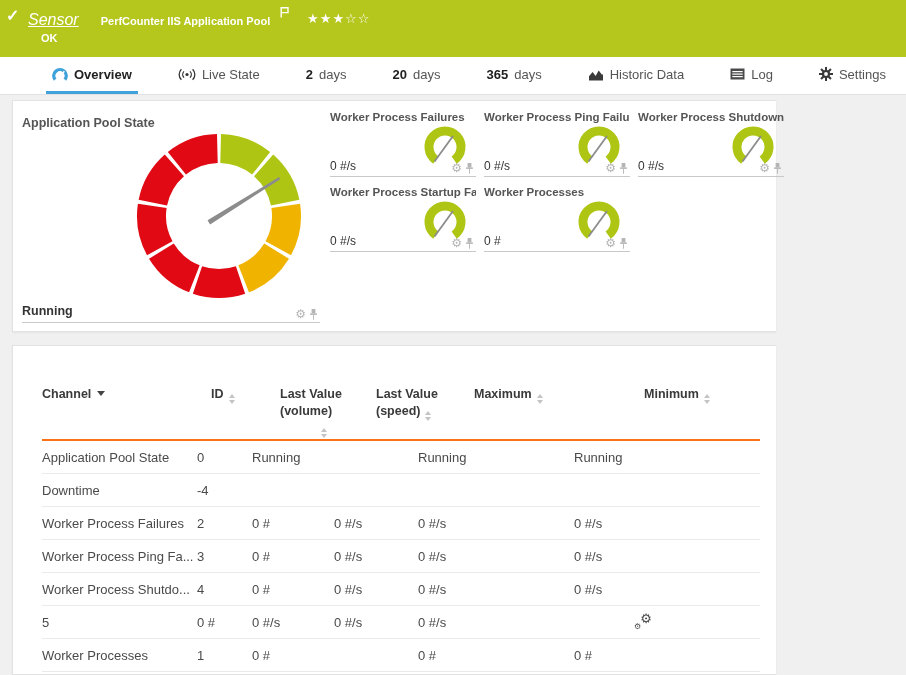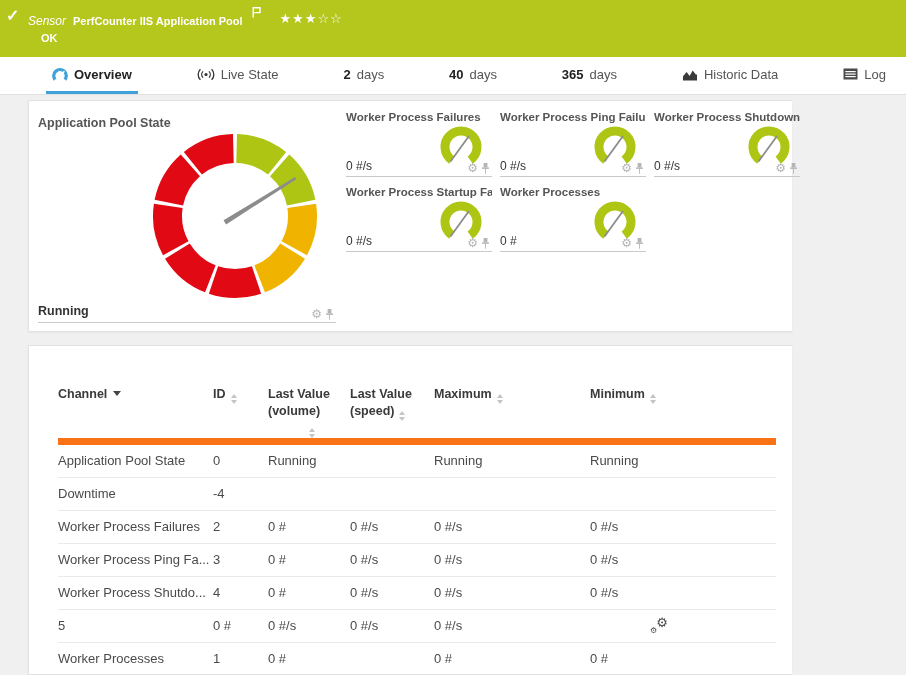--- a/index.html
+++ b/index.html
@@ -8,21 +8,21 @@
     width:906px; height:675px; overflow:hidden;
     background:#f0f0f0;
     font-family:"Liberation Sans", sans-serif;
     -webkit-font-smoothing:antialiased;
   }
 
   
   .top-header { position:relative; height:57px; background:#b5c61c; color:#fff; }
   .check-glyph { position:absolute; left:6px; top:6px; font-size:16px; font-weight:bold; }
   .title-line { position:absolute; left:28px; top:4px; white-space:nowrap; }
-  .sensor-kind { font-style:italic; font-size:12px; margin-right:7px; }
+  .sensor-kind { font-style:italic; font-size:16px; margin-right:22px;text-decoration:underline; }
   .sensor-name { font-weight:bold; font-size:11px; }
   .flag-wrap { display:inline-block; margin-left:5px; vertical-align:7px; }
   .stars { display:inline-block; margin-left:14px; font-size:13px; letter-spacing:1px; vertical-align:2px; }
   .status-ok { position:absolute; left:41px; top:32px; font-size:11px; font-weight:bold; }
 
   
   .tab-bar {
     height:38px; background:#fff; border-bottom:1px solid #e0e0e0;
     display:flex; align-items:stretch; justify-content:space-between;
     padding:0 14px 0 46px;
@@ -31,21 +31,21 @@
     display:flex; align-items:center; gap:6px;
     padding:0 6px; font-size:13px; color:#555; cursor:pointer;
     border-bottom:3px solid transparent; white-space:nowrap;
   }
   .tab.active { color:#222; font-weight:bold; border-bottom-color:#3fa2da; }
   .tab .num { font-weight:bold; color:#222; }
   .tab-icon { display:inline-flex; align-items:center; }
 
   
   .panel {
-    background:#fff; margin-left:28px; width:764px;
+    background:#fff; margin-left:12px; width:764px;
     border:1px solid #e2e2e2; border-right:none;
     box-shadow:0 1px 2px rgba(0,0,0,0.05);
   }
   #overview-panel { margin-top:5px; height:232px; position:relative; }
 
   .mg-title { position:absolute; left:9px; top:15px; font-size:12.5px; font-weight:600; color:#555; }
   #main-gauge-svg { position:absolute; left:121px; top:30px; }
   .running-row {
     position:absolute; left:9px; top:200px; width:298px; height:22px;
     border-bottom:1px solid #c9c9c9;
@@ -63,21 +63,21 @@
   .mini-title {
     font-size:11.5px; color:#555; font-weight:600;
     white-space:nowrap; overflow:hidden; max-width:146px;
   }
   .mini-arc { position:absolute; right:8px; top:11px; }
   .mini-value { position:absolute; left:0; bottom:3px; font-size:12px; color:#333; }
 
   
   #table-panel { margin-top:13px; height:330px; padding:40px 0 0 29px; }
   .tgrid { display:grid; grid-template-columns:155px 55px 82px 84px 156px 165px auto; align-items:center; }
-  .thead { min-height:55px; align-items:start; border-bottom:7px solid #f97316; margin-right:16px; }
+  .thead { min-height:55px; align-items:start; border-bottom:2px solid #f97316; margin-right:16px;gap:14px; }
   .th { font-size:12.5px; font-weight:bold; color:#3a3a3a; line-height:1.35; }
   .th.right, .td.right { }
   .trow { height:33px; line-height:33px; border-bottom:1px solid #eaeaea; margin-right:16px; cursor:pointer; }
   .td { font-size:13px; color:#4a4a4a; white-space:nowrap; overflow:hidden; }
   .td.gearcol { text-align:left; padding-left:60px; line-height:normal; }
 
   .sort-desc {
     display:inline-block; width:0; height:0; margin-left:6px; vertical-align:2px;
     border-left:4px solid transparent; border-right:4px solid transparent; border-top:5px solid #444;
   }
@@ -125,21 +125,21 @@
           <path d="M6,3.4 A4.4,4.4 0 0 0 6,9.6 M3.4,1.2 A7.4,7.4 0 0 0 3.4,11.8 M12,3.4 A4.4,4.4 0 0 1 12,9.6 M14.6,1.2 A7.4,7.4 0 0 1 14.6,11.8" fill="none" stroke="#333" stroke-width="1.3"></path>
         </svg>
       </span>
       <span>Live State</span>
     </div>
     <div class="tab">
       <span class="num">2</span>
       <span>days</span>
     </div>
     <div class="tab">
-      <span class="num">40</span>
+      <span class="num">20</span>
       <span>days</span>
     </div>
     <div class="tab">
       <span class="num">365</span>
       <span>days</span>
     </div>
     <div class="tab">
       <span class="tab-icon">
         <svg width="16" height="13" viewBox="0 0 16 13">
           <path d="M1,12.5 L1,8.3 L4.6,4 L7.6,8 L10.7,2.4 L13.8,6.4 L15,6.4 L15,12.5 Z" fill="#3a3a3a"></path>
@@ -150,20 +150,35 @@
     <div class="tab">
       <span class="tab-icon">
         <svg width="15" height="12" viewBox="0 0 15 12">
           <rect x="0.5" y="0.5" width="14" height="11" fill="#4a4a4a"></rect>
           <rect x="2.3" y="3" width="10.4" height="1.2" fill="#fff"></rect>
           <rect x="2.3" y="5.5" width="10.4" height="1.2" fill="#fff"></rect>
           <rect x="2.3" y="8" width="10.4" height="1.2" fill="#fff"></rect>
         </svg>
       </span>
       <span>Log</span>
+    </div>
+    <div class="tab">
+      <span class="tab-icon">
+        <svg width="14" height="14" viewBox="0 0 14 14">
+          <g fill="#3a3a3a">
+            <circle cx="7" cy="7" r="4.1"></circle>
+            <rect x="6" y="0" width="2" height="14"></rect>
+            <rect x="0" y="6" width="14" height="2"></rect>
+            <rect x="6" y="0" width="2" height="14" transform="rotate(45 7 7)"></rect>
+            <rect x="6" y="0" width="2" height="14" transform="rotate(-45 7 7)"></rect>
+          </g>
+          <circle cx="7" cy="7" r="1.9" fill="#fff"></circle>
+        </svg>
+      </span>
+      <span>Settings</span>
     </div>
   </div>
 
 <div class="panel" id="overview-panel">
   <div class="mg-title">Application Pool State</div>
   <svg id="main-gauge-svg" width="170" height="170" viewBox="0 0 170 170">
       <path d="M87.00,3.02 A82,82 0 0 1 136.16,20.92 L118.07,43.58 A53,53 0 0 0 86.29,32.02 Z" fill="#aec613"></path>
       <path d="M139.23,23.49 A82,82 0 0 1 165.38,68.79 L136.95,74.52 A53,53 0 0 0 120.05,45.24 Z" fill="#aec613"></path>
       <path d="M166.08,72.74 A82,82 0 0 1 156.99,124.25 L131.53,110.37 A53,53 0 0 0 137.40,77.07 Z" fill="#f0b400"></path>
       <path d="M154.99,127.72 A82,82 0 0 1 114.92,161.35 L104.34,134.35 A53,53 0 0 0 130.24,112.61 Z" fill="#f0b400"></path>

